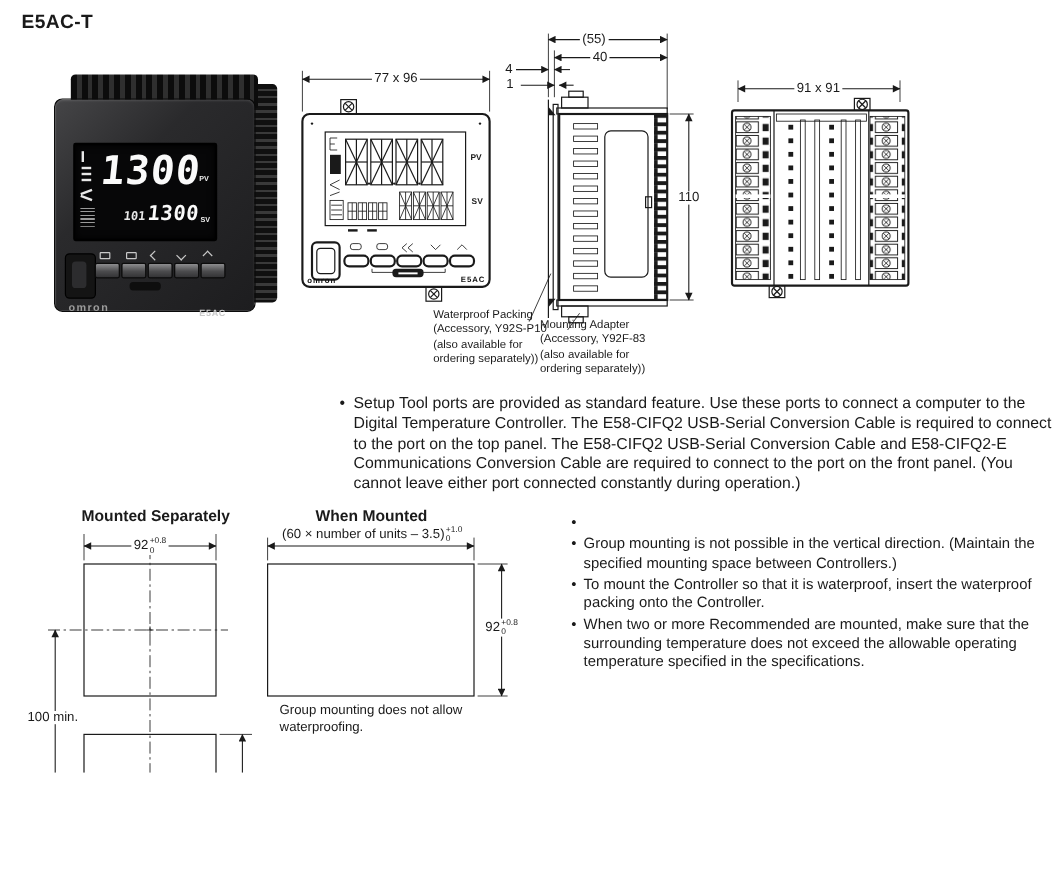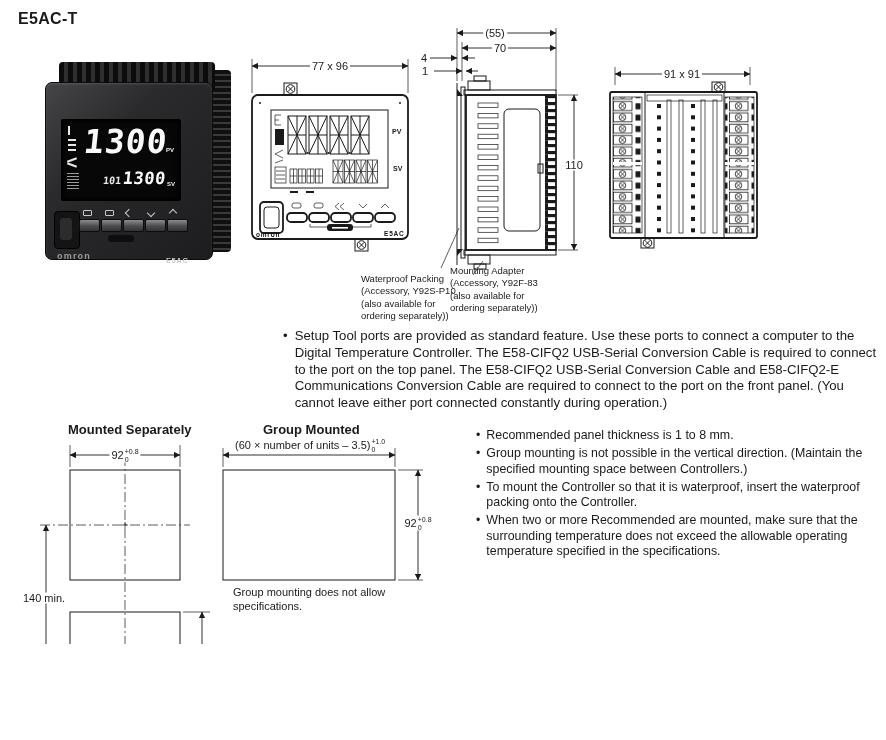--- a/index.html
+++ b/index.html
@@ -261,21 +261,21 @@
     <line class="ext" x1="138" y1="225" x2="158" y2="225"></line>
     <line class="dim" x1="154" y1="70" x2="154" y2="225"></line>
 
     <line class="thin" x1="39" y1="203" x2="21" y2="243"></line>
     <line class="thin" x1="63" y1="236" x2="53" y2="250"></line>
   </svg>
   <span class="dimlbl" style="left:495px;top:33px;">
       <span>(55)</span>
     </span>
   <span class="dimlbl" style="left:500px;top:48px;">
-      <span>70</span>
+      <span>40</span>
     </span>
   <span class="dimlbl nobg" style="left:424px;top:58px;">
       <span>4</span>
     </span>
   <span class="dimlbl nobg" style="left:425px;top:71px;">
       <span>1</span>
     </span>
   <span class="dimlbl" style="left:574px;top:165px;justify-content:center;">
       <span>110</span>
     </span>
@@ -327,21 +327,21 @@
     </g>
     <rect class="thin" x="62" y="45" width="4" height="133"></rect>
     <rect class="thin" x="74" y="45" width="4" height="133"></rect>
     <rect class="thin" x="96" y="45" width="4" height="133"></rect>
     <rect class="thin" x="108" y="45" width="4" height="133"></rect>
   </svg>
   <span class="dimlbl" style="left:682px;top:74px;justify-content:center;">
       <span>91 x 91</span>
     </span>
 
-  <div class="acc" style="left:361px;top:273px;">
+  <div class="acc" style="left:361px;top:257px;">
     <div>Waterproof Packing</div>
     <div>(Accessory, Y92S-P10</div>
     <div>(also available for</div>
     <div>ordering separately))</div>
   </div>
   <div class="acc" style="left:450px;top:265px;">
     <div>Mounting Adapter</div>
     <div>(Accessory, Y92F-83</div>
     <div>(also available for</div>
     <div>ordering separately))</div>
@@ -372,31 +372,31 @@
     <line class="dim" x1="187" y1="172" x2="187" y2="283"></line>
   </svg>
   <span class="dimlbl" style="left:125px;top:455px;">
     <span>92</span>
     <span class="tst">
         <span>+0.8</span>
         <span>0</span>
       </span>
   </span>
   <span class="dimlbl" style="left:44px;top:598px;">
-      <span>140 min.</span>
+      <span>100 min.</span>
     </span>
   <span class="dimlbl" style="left:202px;top:667px;">
     <span>92</span>
     <span class="tst">
         <span>+0.8</span>
         <span>0</span>
       </span>
   </span>
 
-  <div class="h2" style="left:263px;top:422px;">Group Mounted</div>
+  <div class="h2" style="left:263px;top:422px;">When Mounted</div>
   <div class="sub">
     <span>(60 × number of units – 3.5)</span>
     <span class="tst">
         <span>+1.0</span>
         <span>0</span>
       </span>
   </div>
   <svg class="abs" style="left:215px;top:440px;" width="215" height="170">
     <line class="ext" x1="8" y1="8" x2="8" y2="27"></line>
     <line class="ext" x1="180" y1="8" x2="180" y2="27"></line>
@@ -406,26 +406,25 @@
     <line class="ext" x1="183" y1="140" x2="208" y2="140"></line>
     <line class="dim" x1="203" y1="30" x2="203" y2="140"></line>
   </svg>
   <span class="dimlbl" style="left:418px;top:523px;">
     <span>92</span>
     <span class="tst">
         <span>+0.8</span>
         <span>0</span>
       </span>
   </span>
-  <div class="gnote">Group mounting does not allow specifications.</div>
+  <div class="gnote">Group mounting does not allow waterproofing.</div>
 
   <div class="blist">
     <div class="bitem">
       <span class="bdot">•</span>
-      <span>Recommended panel thickness is 1 to 8 mm.</span>
     </div>
     <div class="bitem">
       <span class="bdot">•</span>
       <span>Group mounting is not possible in the vertical direction. (Maintain the specified mounting space between Controllers.)</span>
     </div>
     <div class="bitem">
       <span class="bdot">•</span>
       <span>To mount the Controller so that it is waterproof, insert the waterproof packing onto the Controller.</span>
     </div>
     <div class="bitem">

